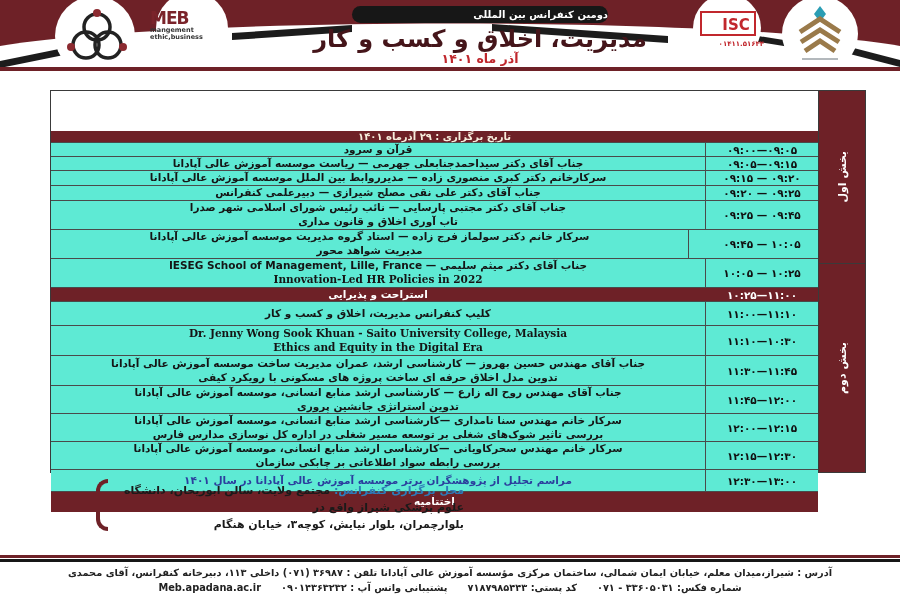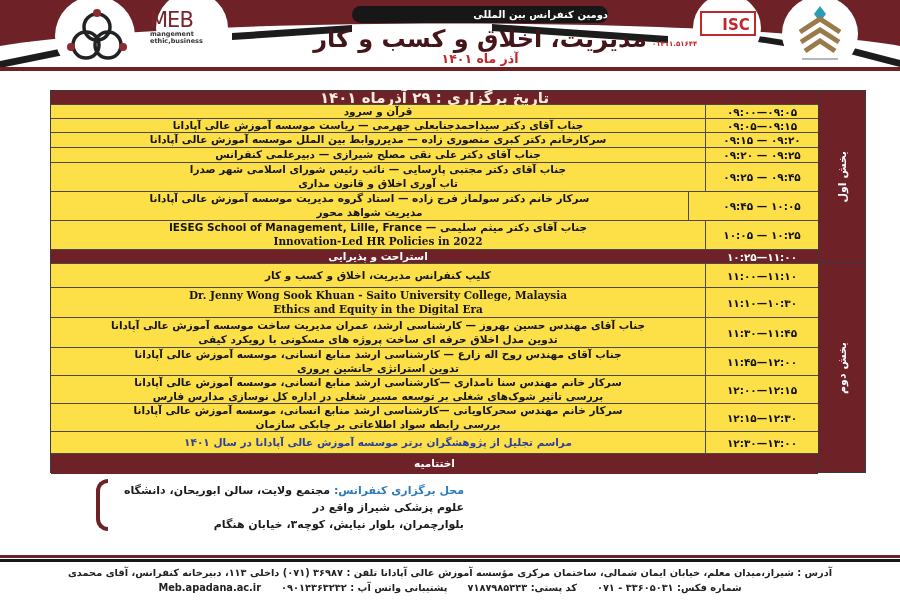--- a/index.html
+++ b/index.html
@@ -7,34 +7,34 @@
         font-family:"DejaVu Sans",sans-serif;}
 
   
   .hdr-svg{position:absolute;top:0;left:0;}
   .hdr-overlay{position:absolute;font-weight:bold;}
   .series-pill{left:352px;top:6px;width:256px;height:17px;background:#171717;border-radius:9px;
                color:#fff;font-size:10px;line-height:17px;}
   .main-title{left:290px;top:25px;width:380px;text-align:center;font-size:24px;color:#45151a;}
   .hdr-date{left:390px;top:51px;width:180px;text-align:center;font-size:12.5px;color:#c0272d;}
   .meb-box{left:150px;top:10px;width:95px;text-align:left;line-height:1;}
-  .meb-acronym{font-size:21px;color:#7a232a;letter-spacing:-1px;font-weight:normal;}
+  .meb-acronym{font-size:17px;color:#7a232a;letter-spacing:-1px;font-weight:bold;}
   .meb-sub{font-size:6.5px;color:#333;font-weight:bold;}
   .isc-box{left:700px;top:11px;width:56px;height:25px;border:2px solid #c1272d;background:#fff;
            color:#c1272d;font-size:15px;line-height:24px;text-align:center;box-sizing:border-box;padding-left:16px;}
-  .isc-code{left:652px;top:40px;width:72px;text-align:left;font-size:7px;color:#c1272d;}
+  .isc-code{left:692px;top:40px;width:72px;text-align:right;font-size:7px;color:#c1272d;}
 
   
   .tbl{position:absolute;left:50px;top:90px;width:816px;height:383px;display:flex;
        border:1.5px solid #3a3a3a;box-sizing:border-box;background:#fff;}
   .tbl-main{flex:1;display:flex;flex-direction:column;min-width:0;}
-  .thead{height:14px;background:#6e2127;color:#f7eedd;font-size:15px;font-weight:bold;
+  .thead{height:14px;background:#6e2127;color:#f7eedd;font-size:10px;font-weight:bold;
          display:flex;align-items:center;justify-content:center;
-         border-bottom:1px solid #4a4a4a;box-sizing:border-box;}
-  .row{display:flex;border-bottom:1px solid #4a4a4a;box-sizing:border-box;background:#fde047;}
+         border-bottom:1px solid #4a4a4a;box-sizing:border-box;margin-top:40px;}
+  .row{display:flex;border-bottom:1px solid #4a4a4a;box-sizing:border-box;background:#5eead4;}
   .row:last-child{border-bottom:none;}
   .cc{flex:1;display:flex;flex-direction:column;justify-content:center;align-items:center;
       text-align:center;font-weight:bold;color:#151515;font-size:10.5px;line-height:1.3;
       border-right:1px solid #4a4a4a;box-sizing:border-box;padding:0 6px;min-width:0;}
   .ct{width:112px;display:flex;align-items:center;justify-content:center;
       font-weight:bold;font-size:10.5px;color:#111;box-sizing:border-box;}
   .row.break{background:#6e2127;}
   .row.break .cc,.row.break .ct{color:#ffffff;border-right-color:#6e2127;}
   .row.closing{background:#6e2127;}
   .row.closing .cc{color:#ffffff;border-right:none;}

